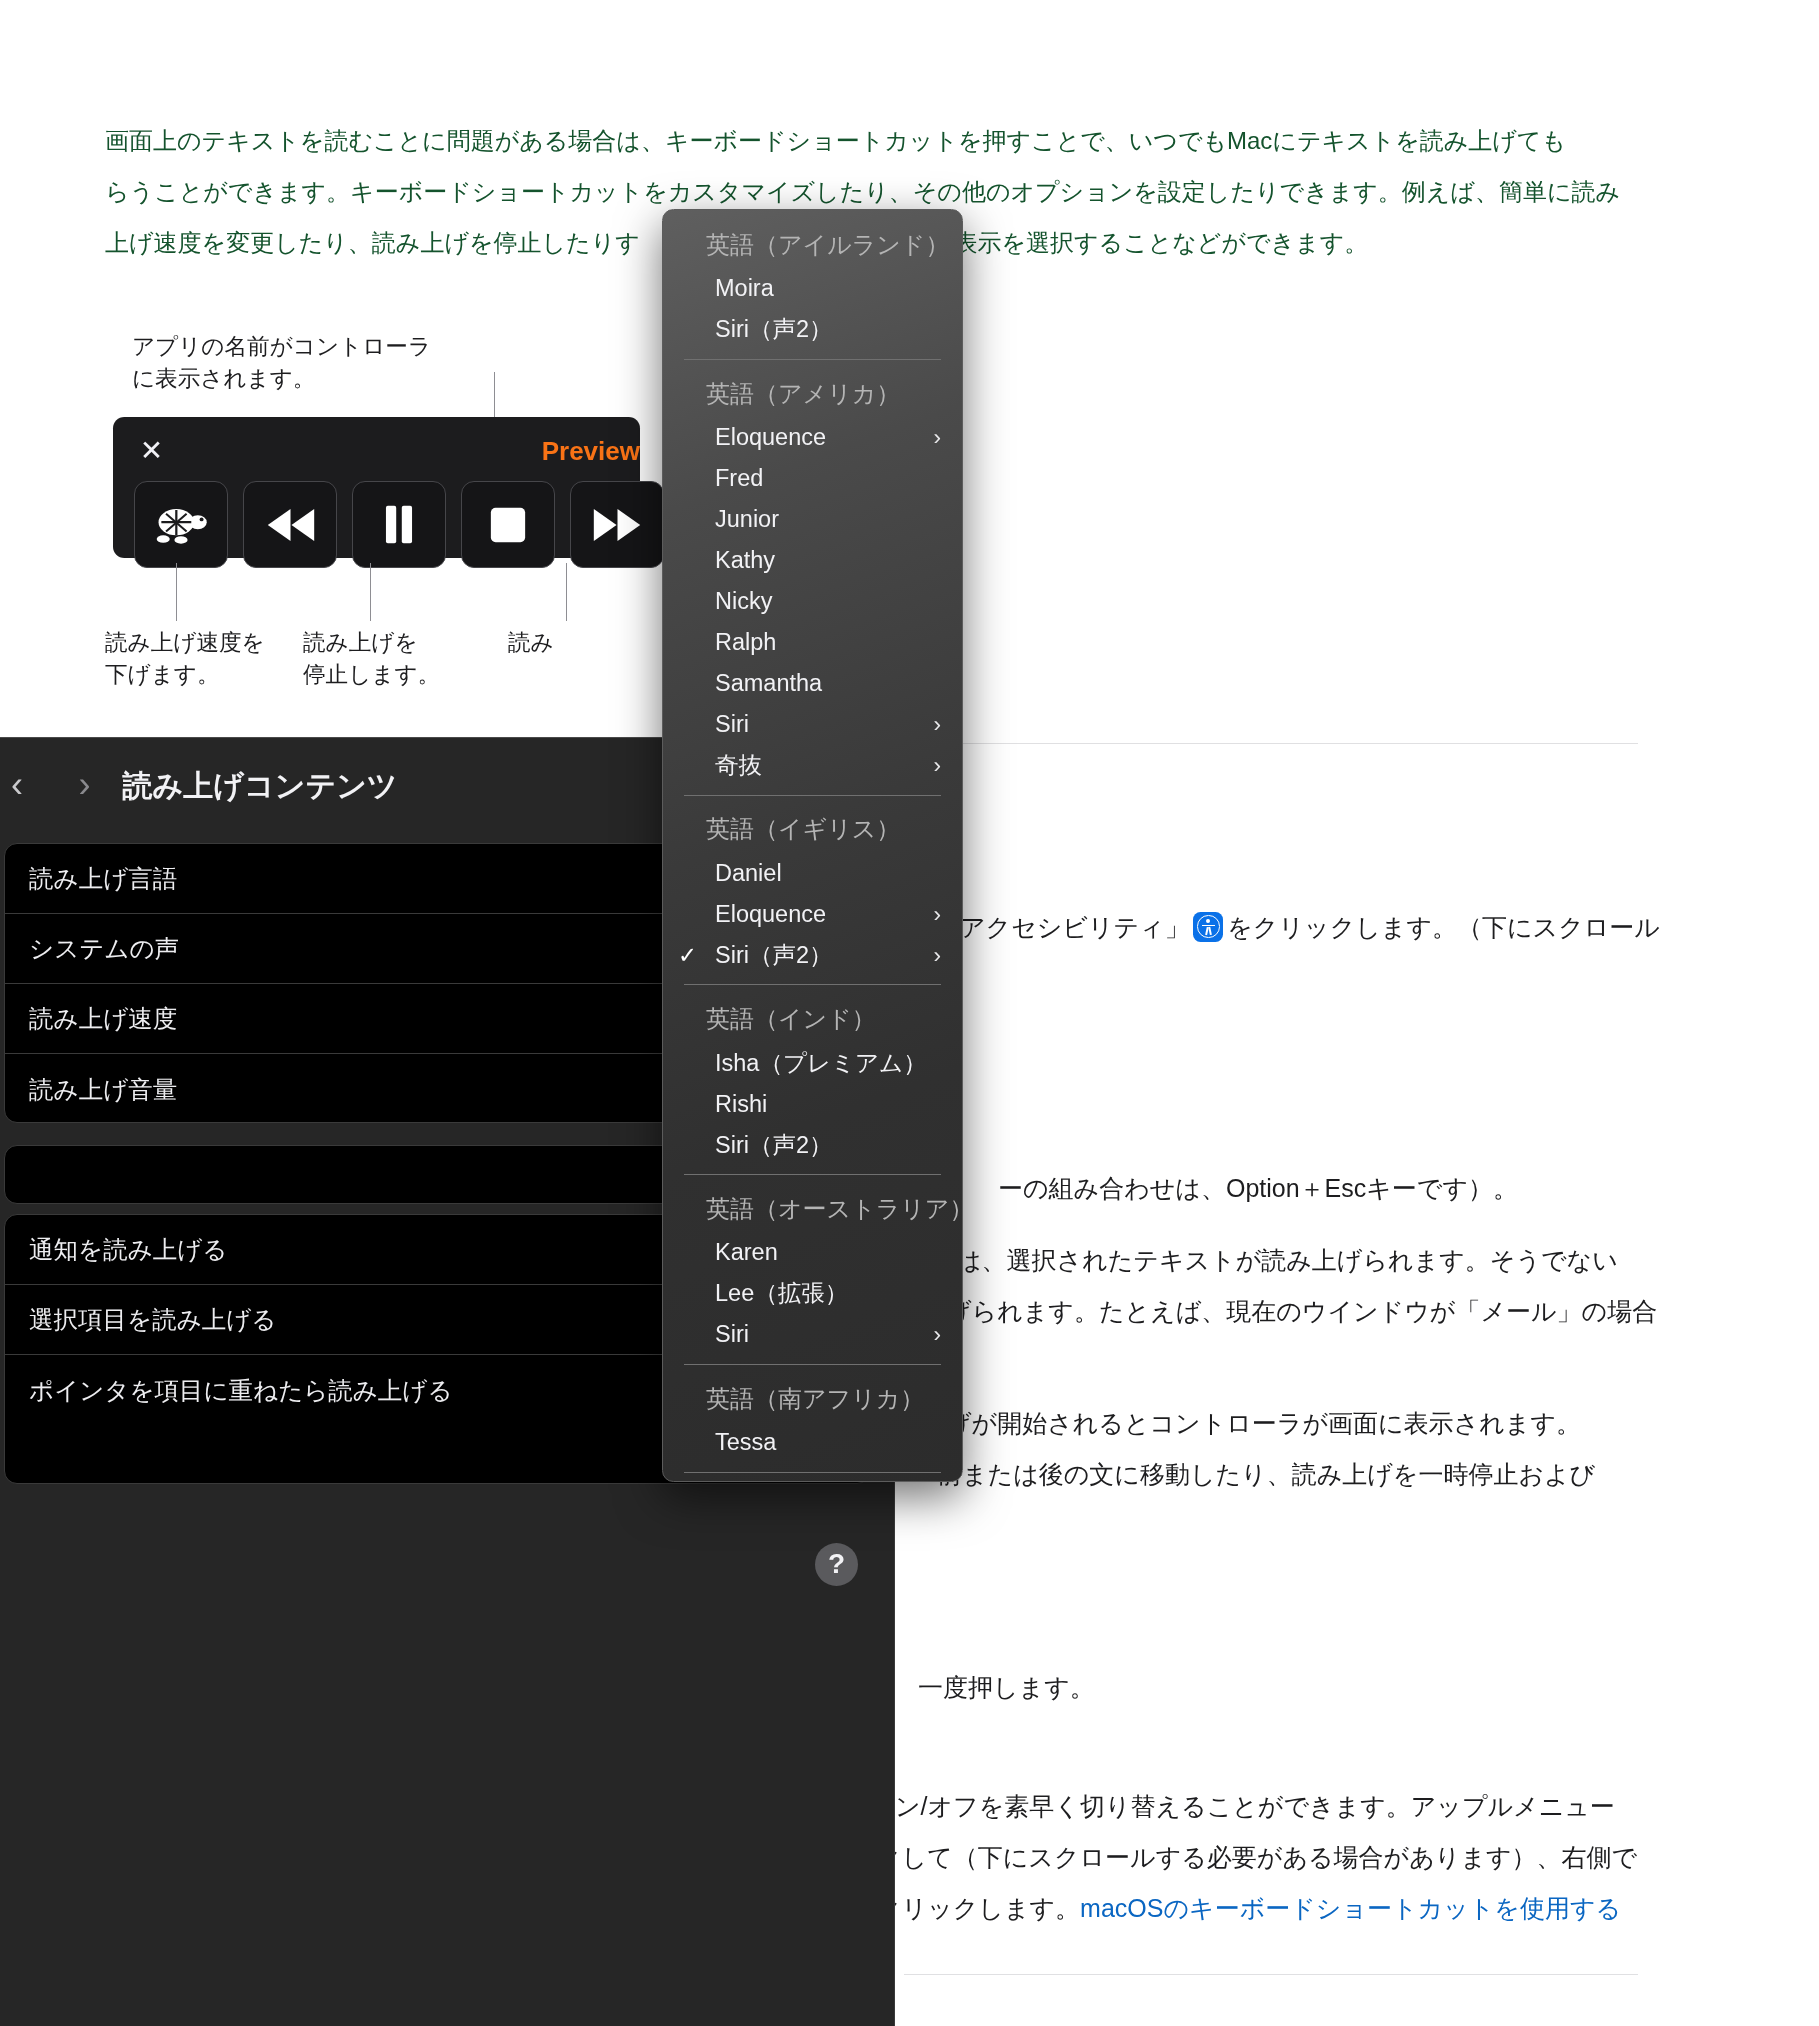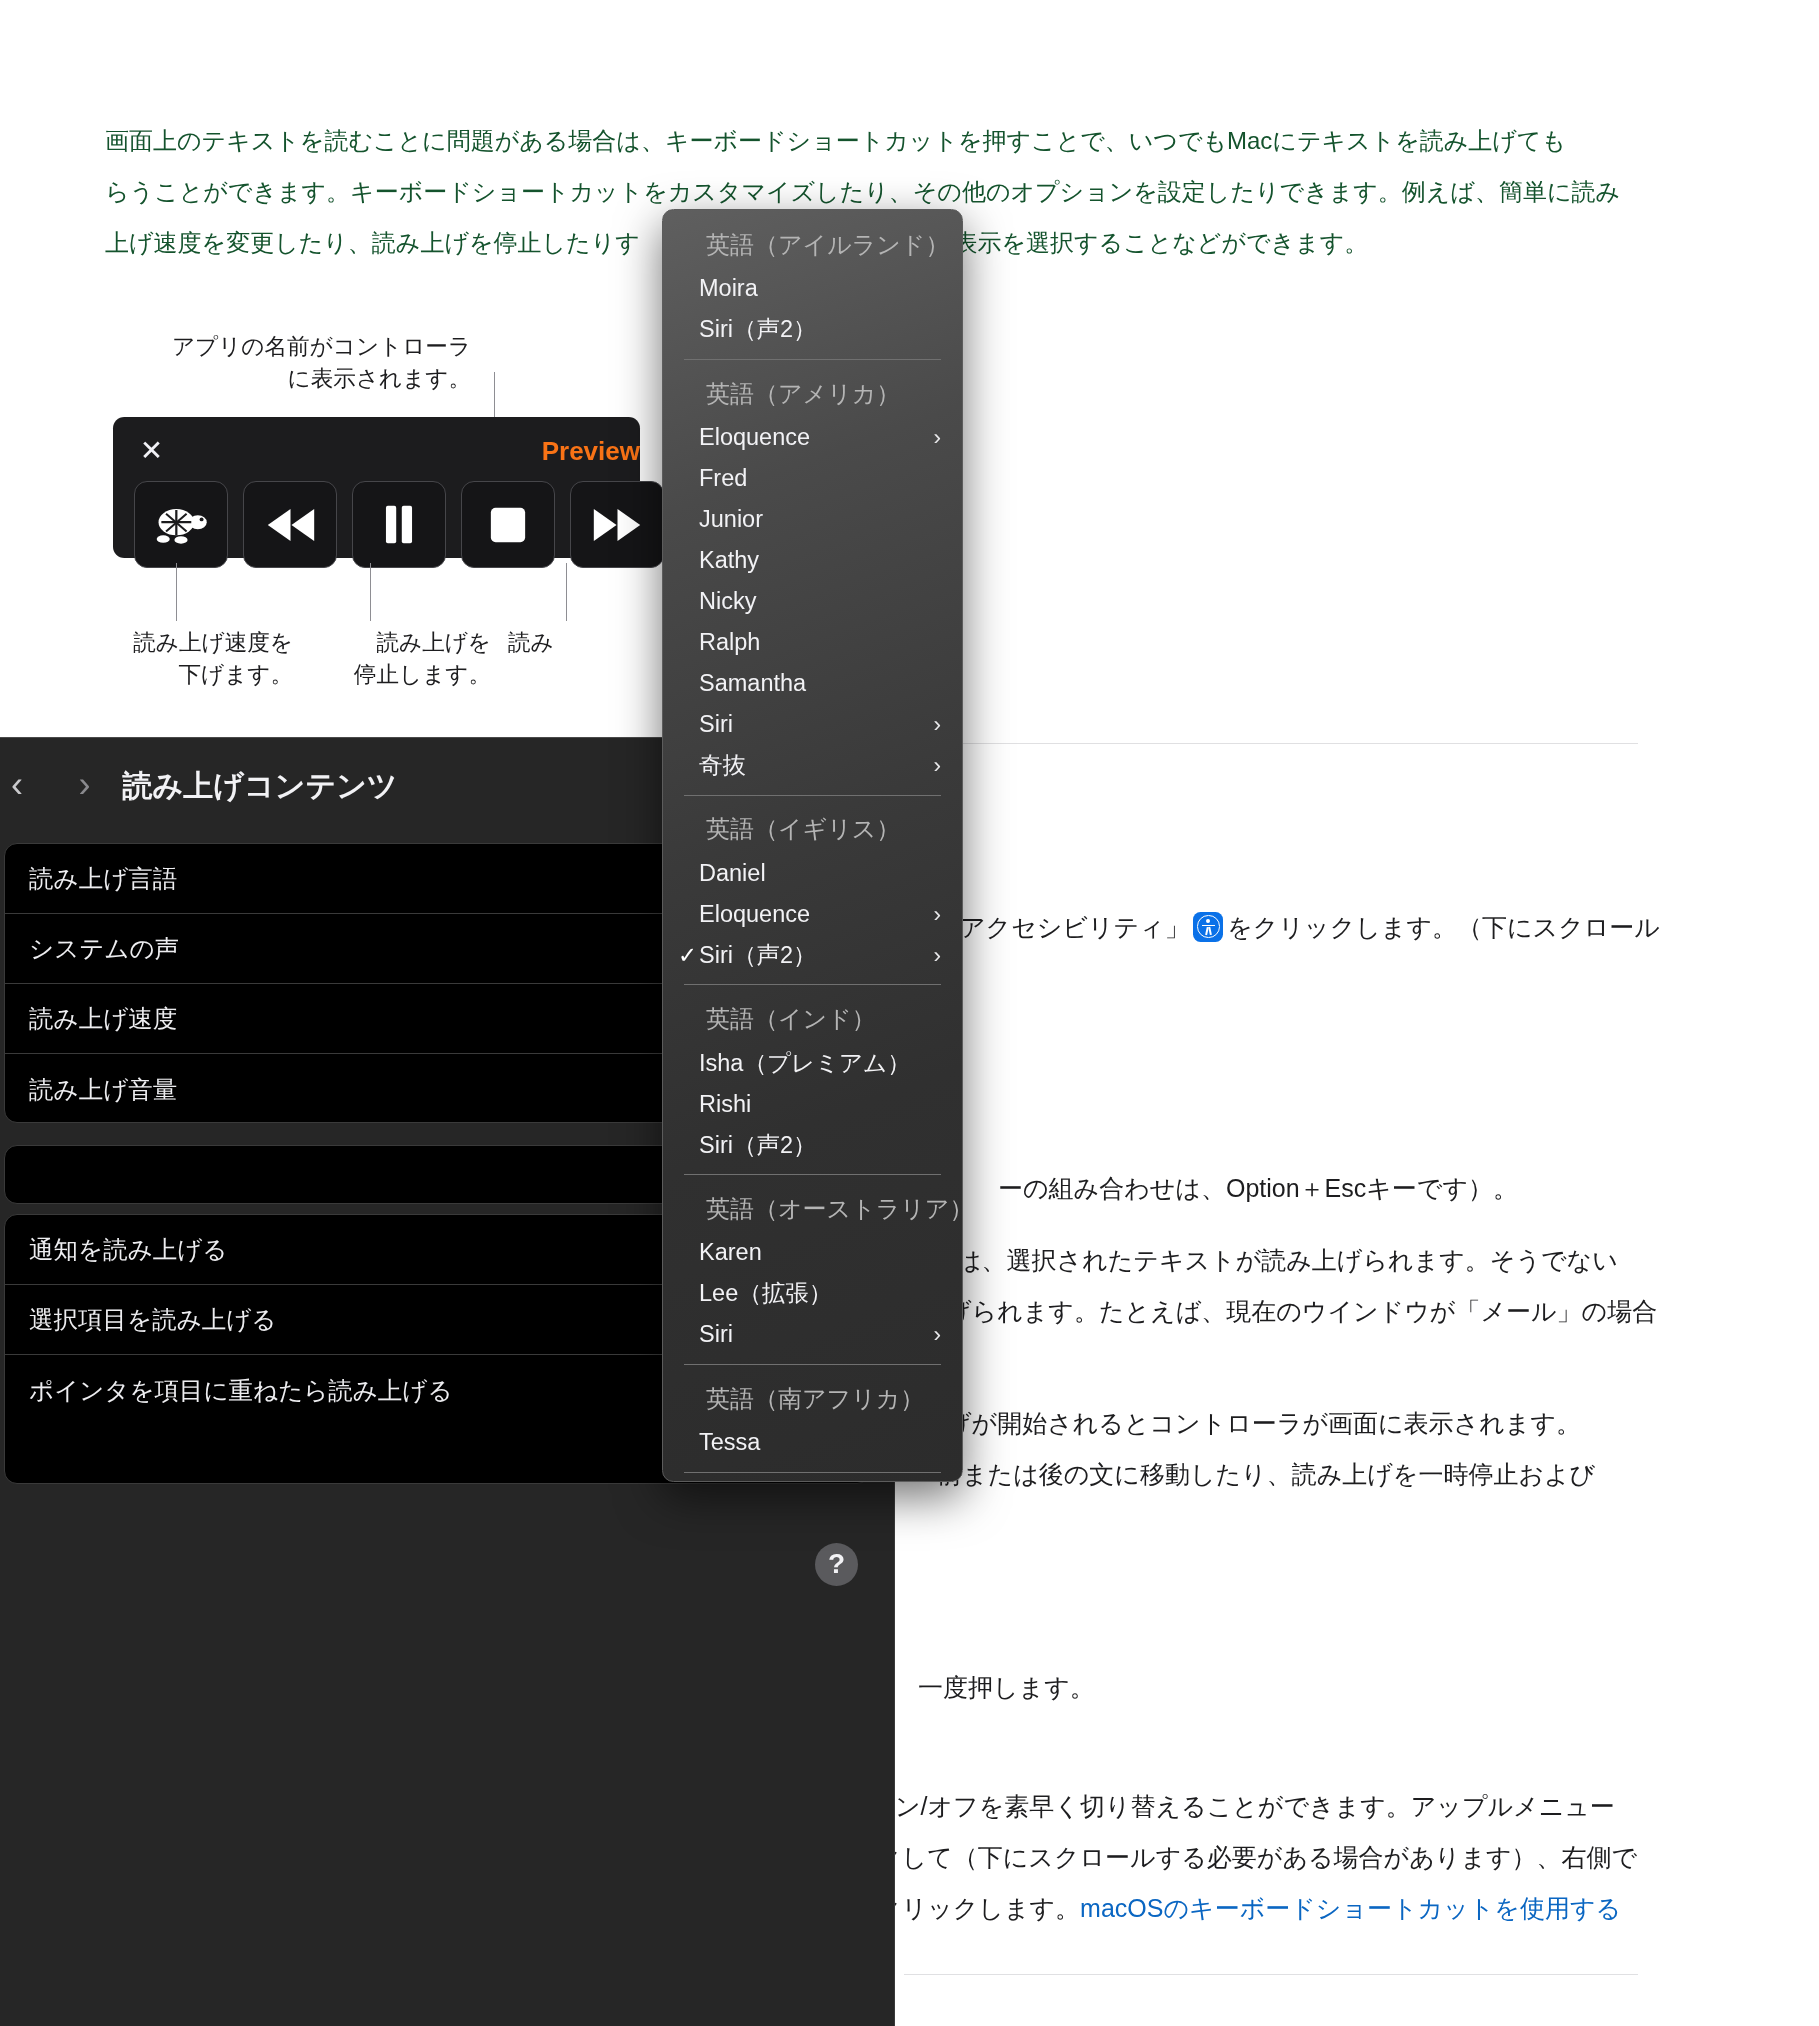--- a/index.html
+++ b/index.html
@@ -55,21 +55,21 @@
   }
   .a11y-badge .leg1 { left: 12.2px; transform: rotate(12deg); }
   .a11y-badge .leg2 { left: 16px; transform: rotate(-12deg); }
 
   .apple-logo { font-size: 28px; line-height: 0; }
 
   
   .illus { position: absolute; left: 0; top: 0; }
   .callout-text {
     position: absolute; font-size: 22.6px; line-height: 32px; color: #1d1d1f;
-    text-align: right; white-space: pre-line;
+    text-align: left; white-space: pre-line;
   }
   .leader { position: absolute; background: #8e8e93; width: 1.4px; }
 
   .controller {
     position: absolute; left: 113px; top: 417px; width: 527px; height: 141px;
     background: #1c1c1e; border-radius: 11.3px;
   }
   .controller .close-x {
     position: absolute; left: 24.5px; top: 21px; width: 28px; height: 28px;
     color: #f2f2f7; font-size: 28px; line-height: 26px; font-weight: 300; text-align: center;
@@ -136,21 +136,21 @@
     background: linear-gradient(160deg, #5f5f5f 0%, #4a4a4a 22%, #3a3a3a 48%, #303030 70%, #2c2c2c 100%);
     border-radius: 11.3px; border: 0.9px solid #5c5c5c;
     box-shadow: 0 15px 45px rgba(0,0,0,0.55);
     overflow: hidden; padding-top: 9.4px;
   }
   .menu-header {
     padding: 9.4px 0 7.5px 43px; color: #b4b4b4; font-size: 24px; white-space: nowrap;
   }
   .menu-item {
     position: relative; height: 41px; line-height: 41px;
-    padding-left: 36px; padding-right: 28px;
+    padding-left: 52px; padding-right: 28px;
     color: #f2f2f5; font-size: 23.5px; white-space: nowrap;
   }
   .menu-item .arrow {
     position: absolute; right: 21px; top: 0; color: #e8e8ea;
     font-size: 22.6px; font-weight: 400; line-height: 41px;
   }
   .menu-item .check {
     position: absolute; left: 15px; top: 0; color: #ffffff;
     font-size: 22.6px; line-height: 41px;
   }

